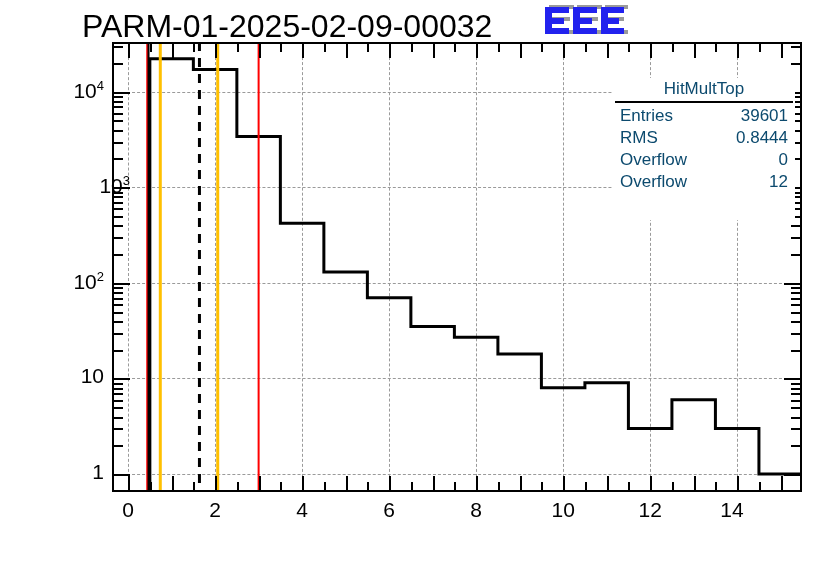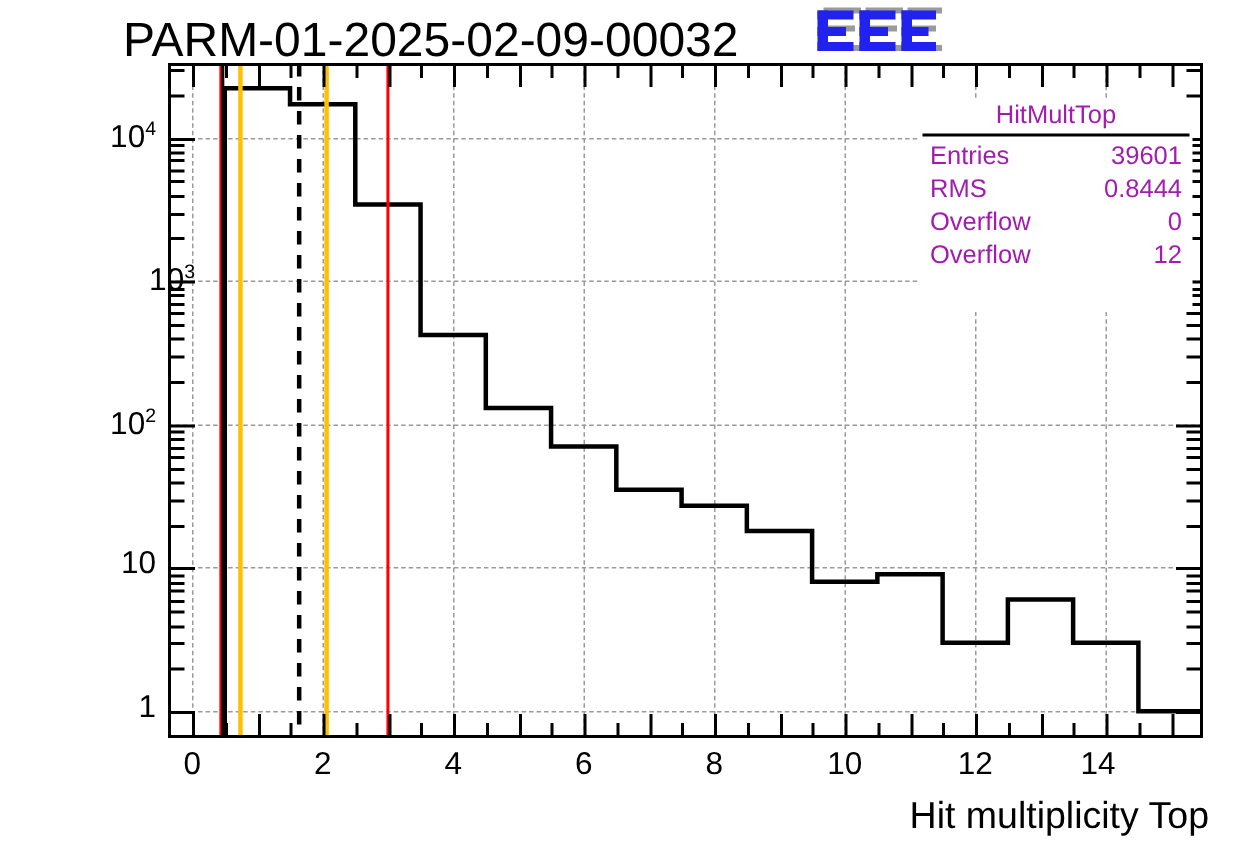--- a/index.html
+++ b/index.html
@@ -53,22 +53,22 @@
     position:absolute;text-align:center;font-size:21px;color:#000;
     white-space:nowrap;width:40px;
   }
   .xtitle{
     position:absolute;right:30px;top:530px;font-size:25px;color:#000;
     white-space:nowrap;
   }
 
   
   .stats{
-    position:absolute;left:613px;top:66px;width:182px;height:142px;
-    background:#ffffff;font-size:17px;color:#a21caf;
+    position:absolute;left:613px;top:78px;width:182px;height:142px;
+    background:#ffffff;font-size:17px;color:#0c4a6e;
     box-sizing:border-box;
   }
   .stats .st-title{
     text-align:center;padding-top:1px;padding-bottom:2px;
     border-bottom:2px solid #000;margin:0 2px 2px 2px;font-size:17px;
   }
   .stats .st-row{
     display:flex;justify-content:space-between;
     padding:0 7px;line-height:22px;font-size:17px;
   }
@@ -301,21 +301,20 @@
       <div class="xlab" style="left: 108.097px; top: 498px;">0</div>
       <div class="xlab" style="left: 195.108px; top: 498px;">2</div>
       <div class="xlab" style="left: 282.12px; top: 498px;">4</div>
       <div class="xlab" style="left: 369.131px; top: 498px;">6</div>
       <div class="xlab" style="left: 456.142px; top: 498px;">8</div>
       <div class="xlab" style="left: 543.154px; top: 498px;">10</div>
       <div class="xlab" style="left: 630.165px; top: 498px;">12</div>
       <div class="xlab" style="left: 712px; top: 498px;">14</div>
     </div>
 
-  <div class="xtitle">Hit multiplicity Top</div>
 
   <div class="stats">
     <div class="st-title">HitMultTop</div>
     <div id="statsrows">
         <div class="st-row">
           <span class="st-key">Entries</span>
           <span class="st-val">39601</span>
         </div>
         <div class="st-row">
           <span class="st-key">RMS</span>

